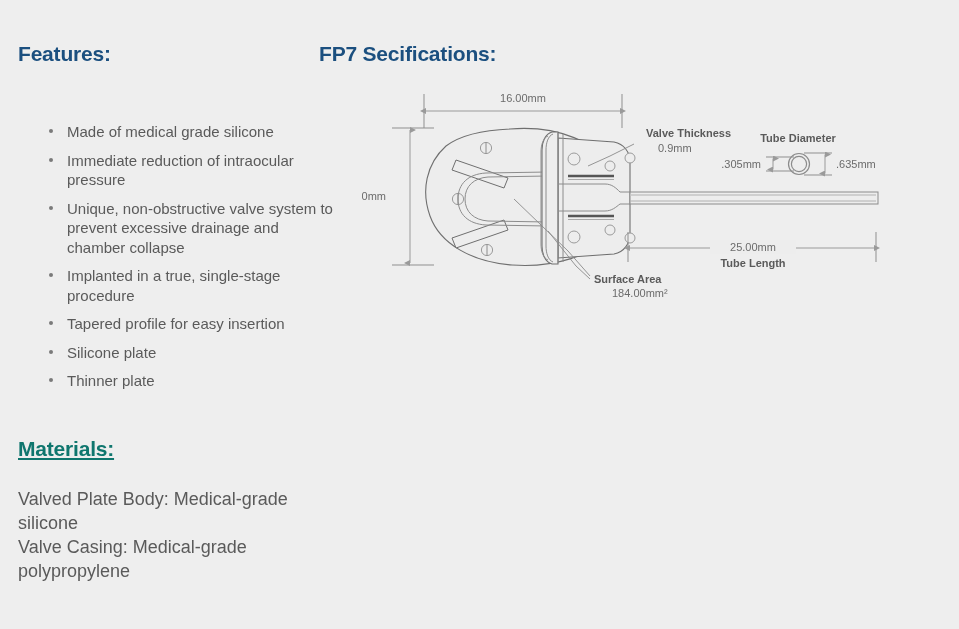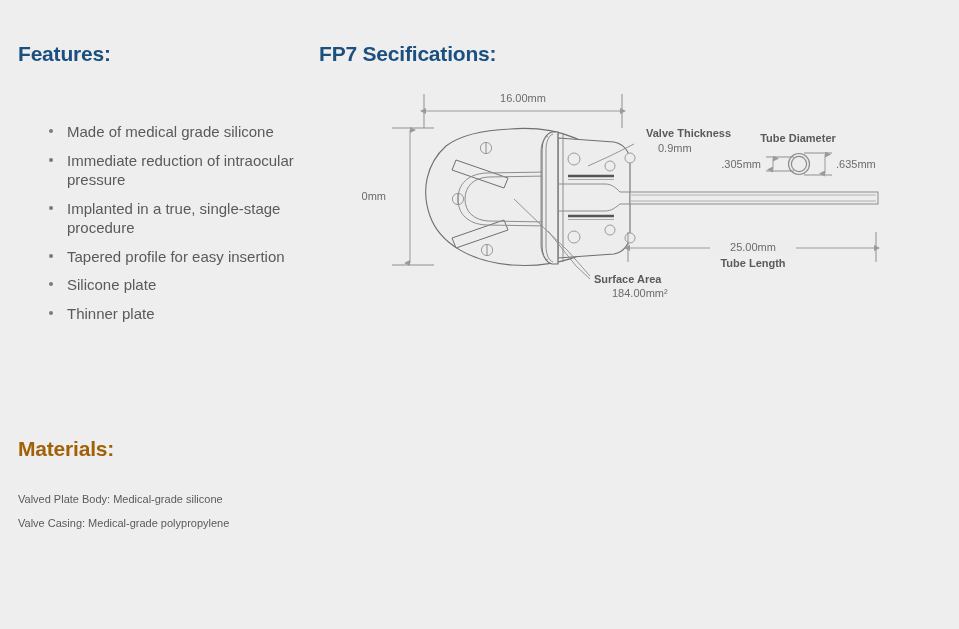--- a/index.html
+++ b/index.html
@@ -72,21 +72,21 @@
     border-radius: 50%;
     background: #7a7a7a;
   }
   .materials-list {
     position: absolute;
     left: 18px;
     top: 487px;
     width: 320px;
   }
   .material-line {
-    font-size: 11px;
+    font-size: 18px;
     line-height: 24px;
     color: #5a5a5a;
   }
 
   
   #spec-heading {
     position: absolute;
     left: 319px;
     top: 42px;
   }
@@ -161,37 +161,41 @@
       <li class="feature-item">
         <span class="feature-bullet"></span>
         <span>Made of medical grade silicone</span>
       </li>
       <li class="feature-item">
         <span class="feature-bullet"></span>
         <span>Immediate reduction of intraocular pressure</span>
       </li>
       <li class="feature-item">
         <span class="feature-bullet"></span>
+        <span>Unique, non-obstructive valve system to prevent excessive drainage and chamber collapse</span>
+      </li>
+      <li class="feature-item">
+        <span class="feature-bullet"></span>
         <span>Implanted in a true, single-stage procedure</span>
       </li>
       <li class="feature-item">
         <span class="feature-bullet"></span>
         <span>Tapered profile for easy insertion</span>
       </li>
       <li class="feature-item">
         <span class="feature-bullet"></span>
         <span>Silicone plate</span>
       </li>
       <li class="feature-item">
         <span class="feature-bullet"></span>
         <span>Thinner plate</span>
       </li>
     </ul>
 
-    <div class="section-heading" id="materials-heading" style="color: #a16207;">Materials:</div>
+    <div class="section-heading" id="materials-heading" style="color: #0f766e; text-decoration: underline;">Materials:</div>
 
     <div class="materials-list">
       <div class="material-line">Valved Plate Body: Medical-grade silicone</div>
       <div class="material-line">Valve Casing: Medical-grade polypropylene</div>
     </div>
   </div>
 
   <div class="section-heading" id="spec-heading" style="color: rgb(27, 79, 127);">FP7 Secifications:</div>
 
   <div class="diagram-wrap">

